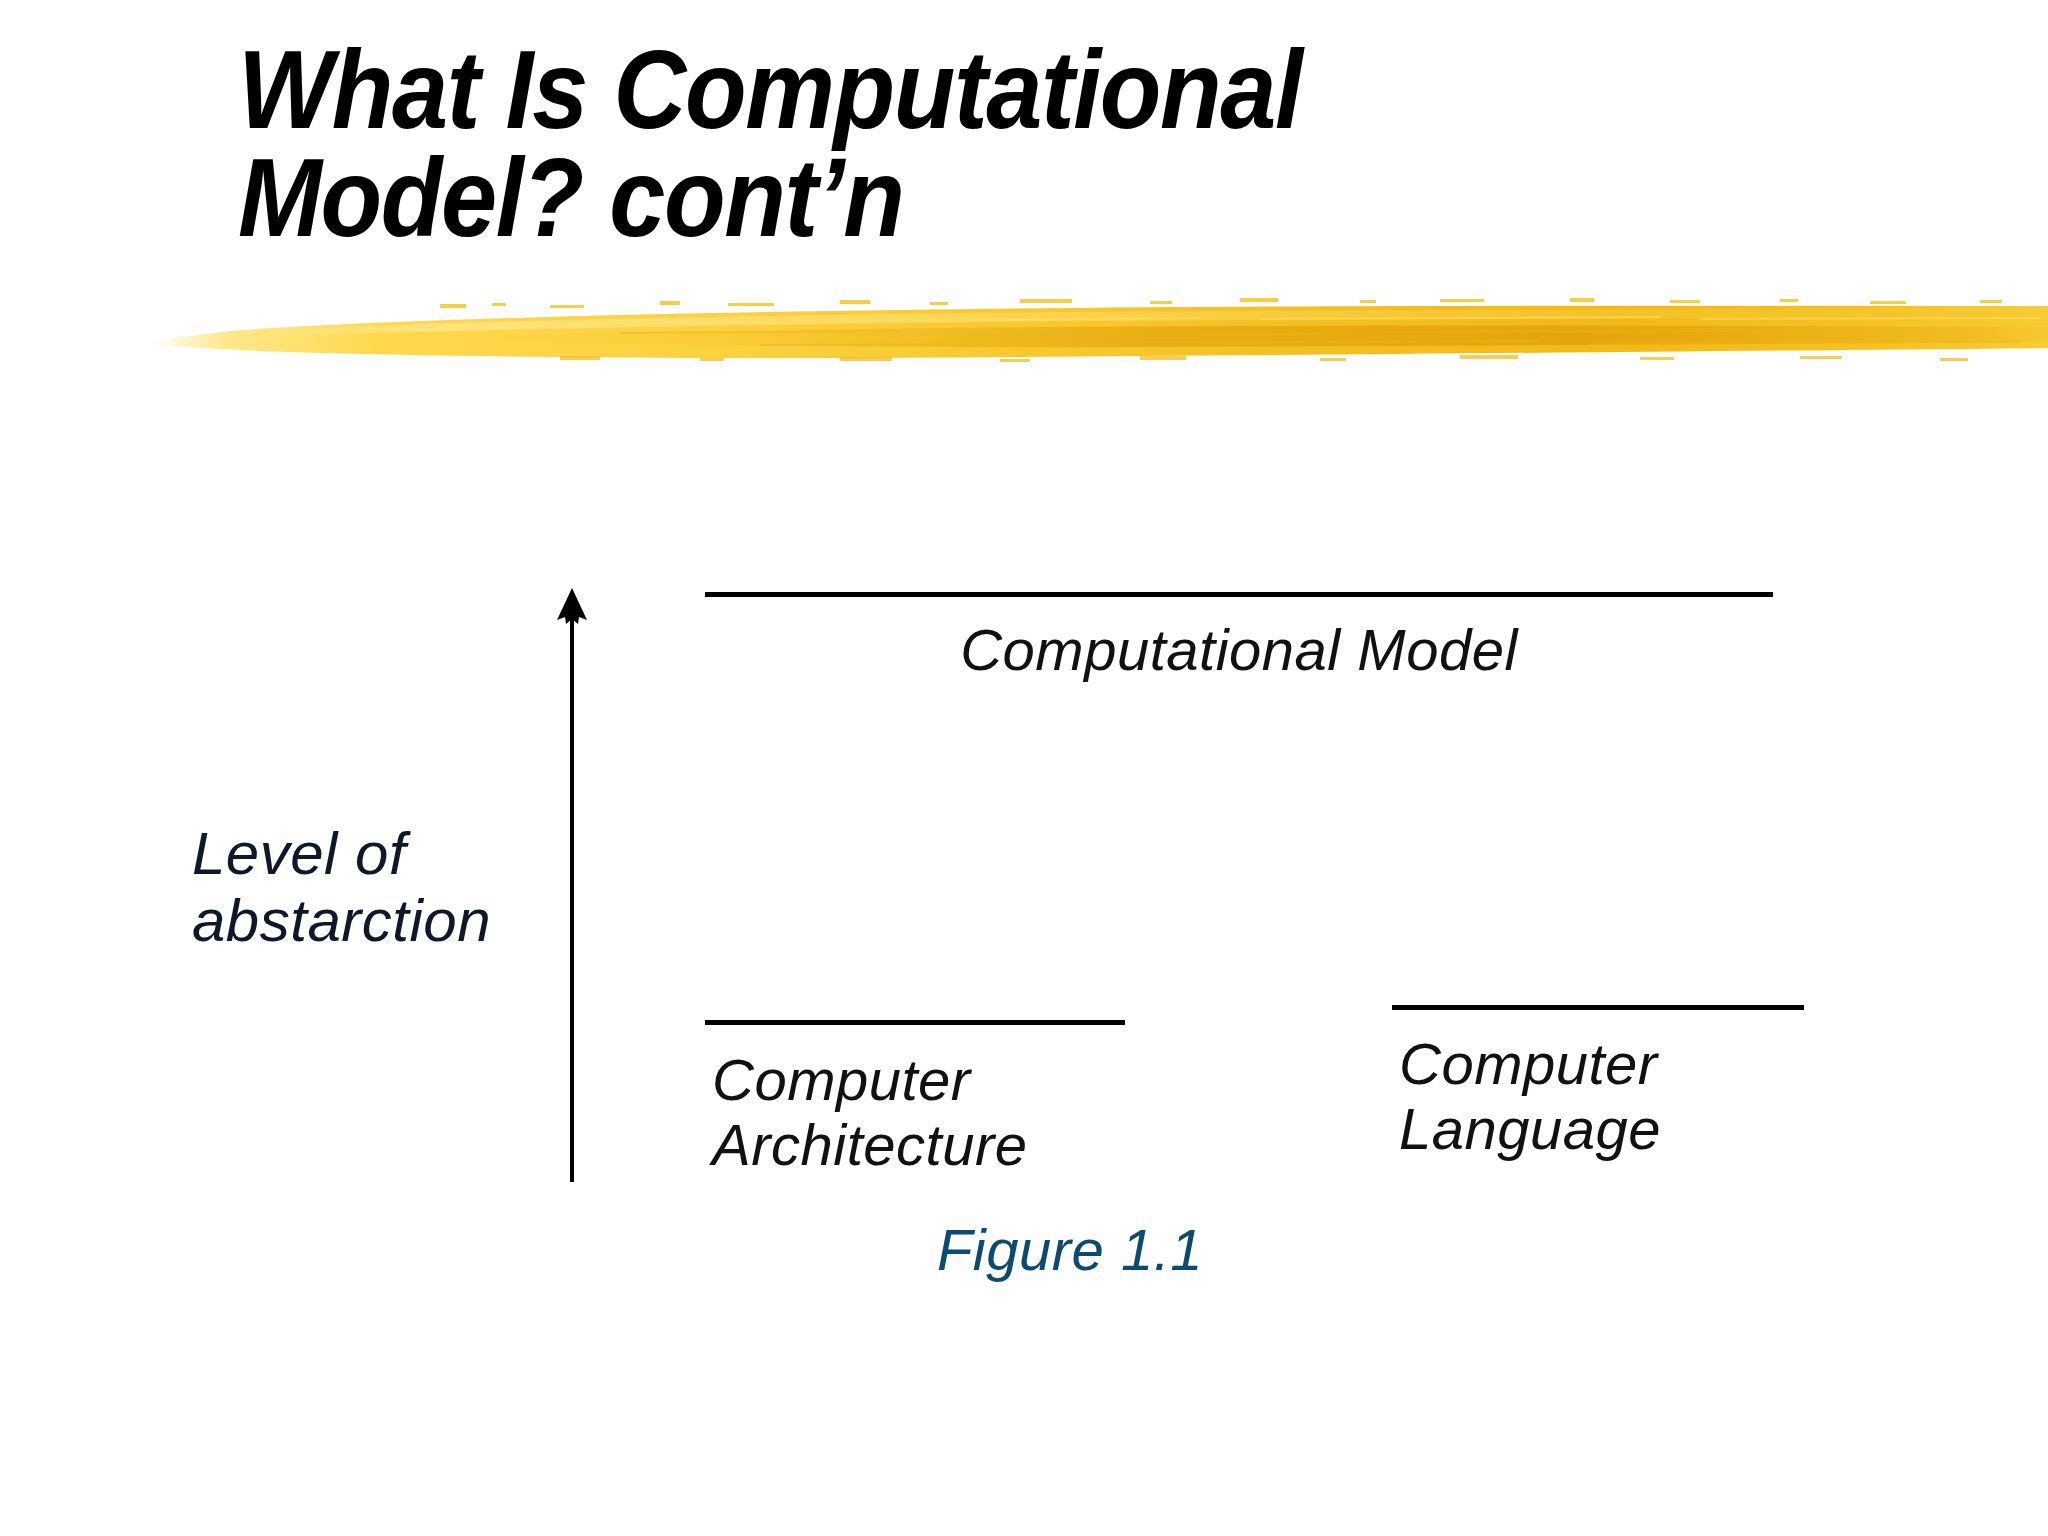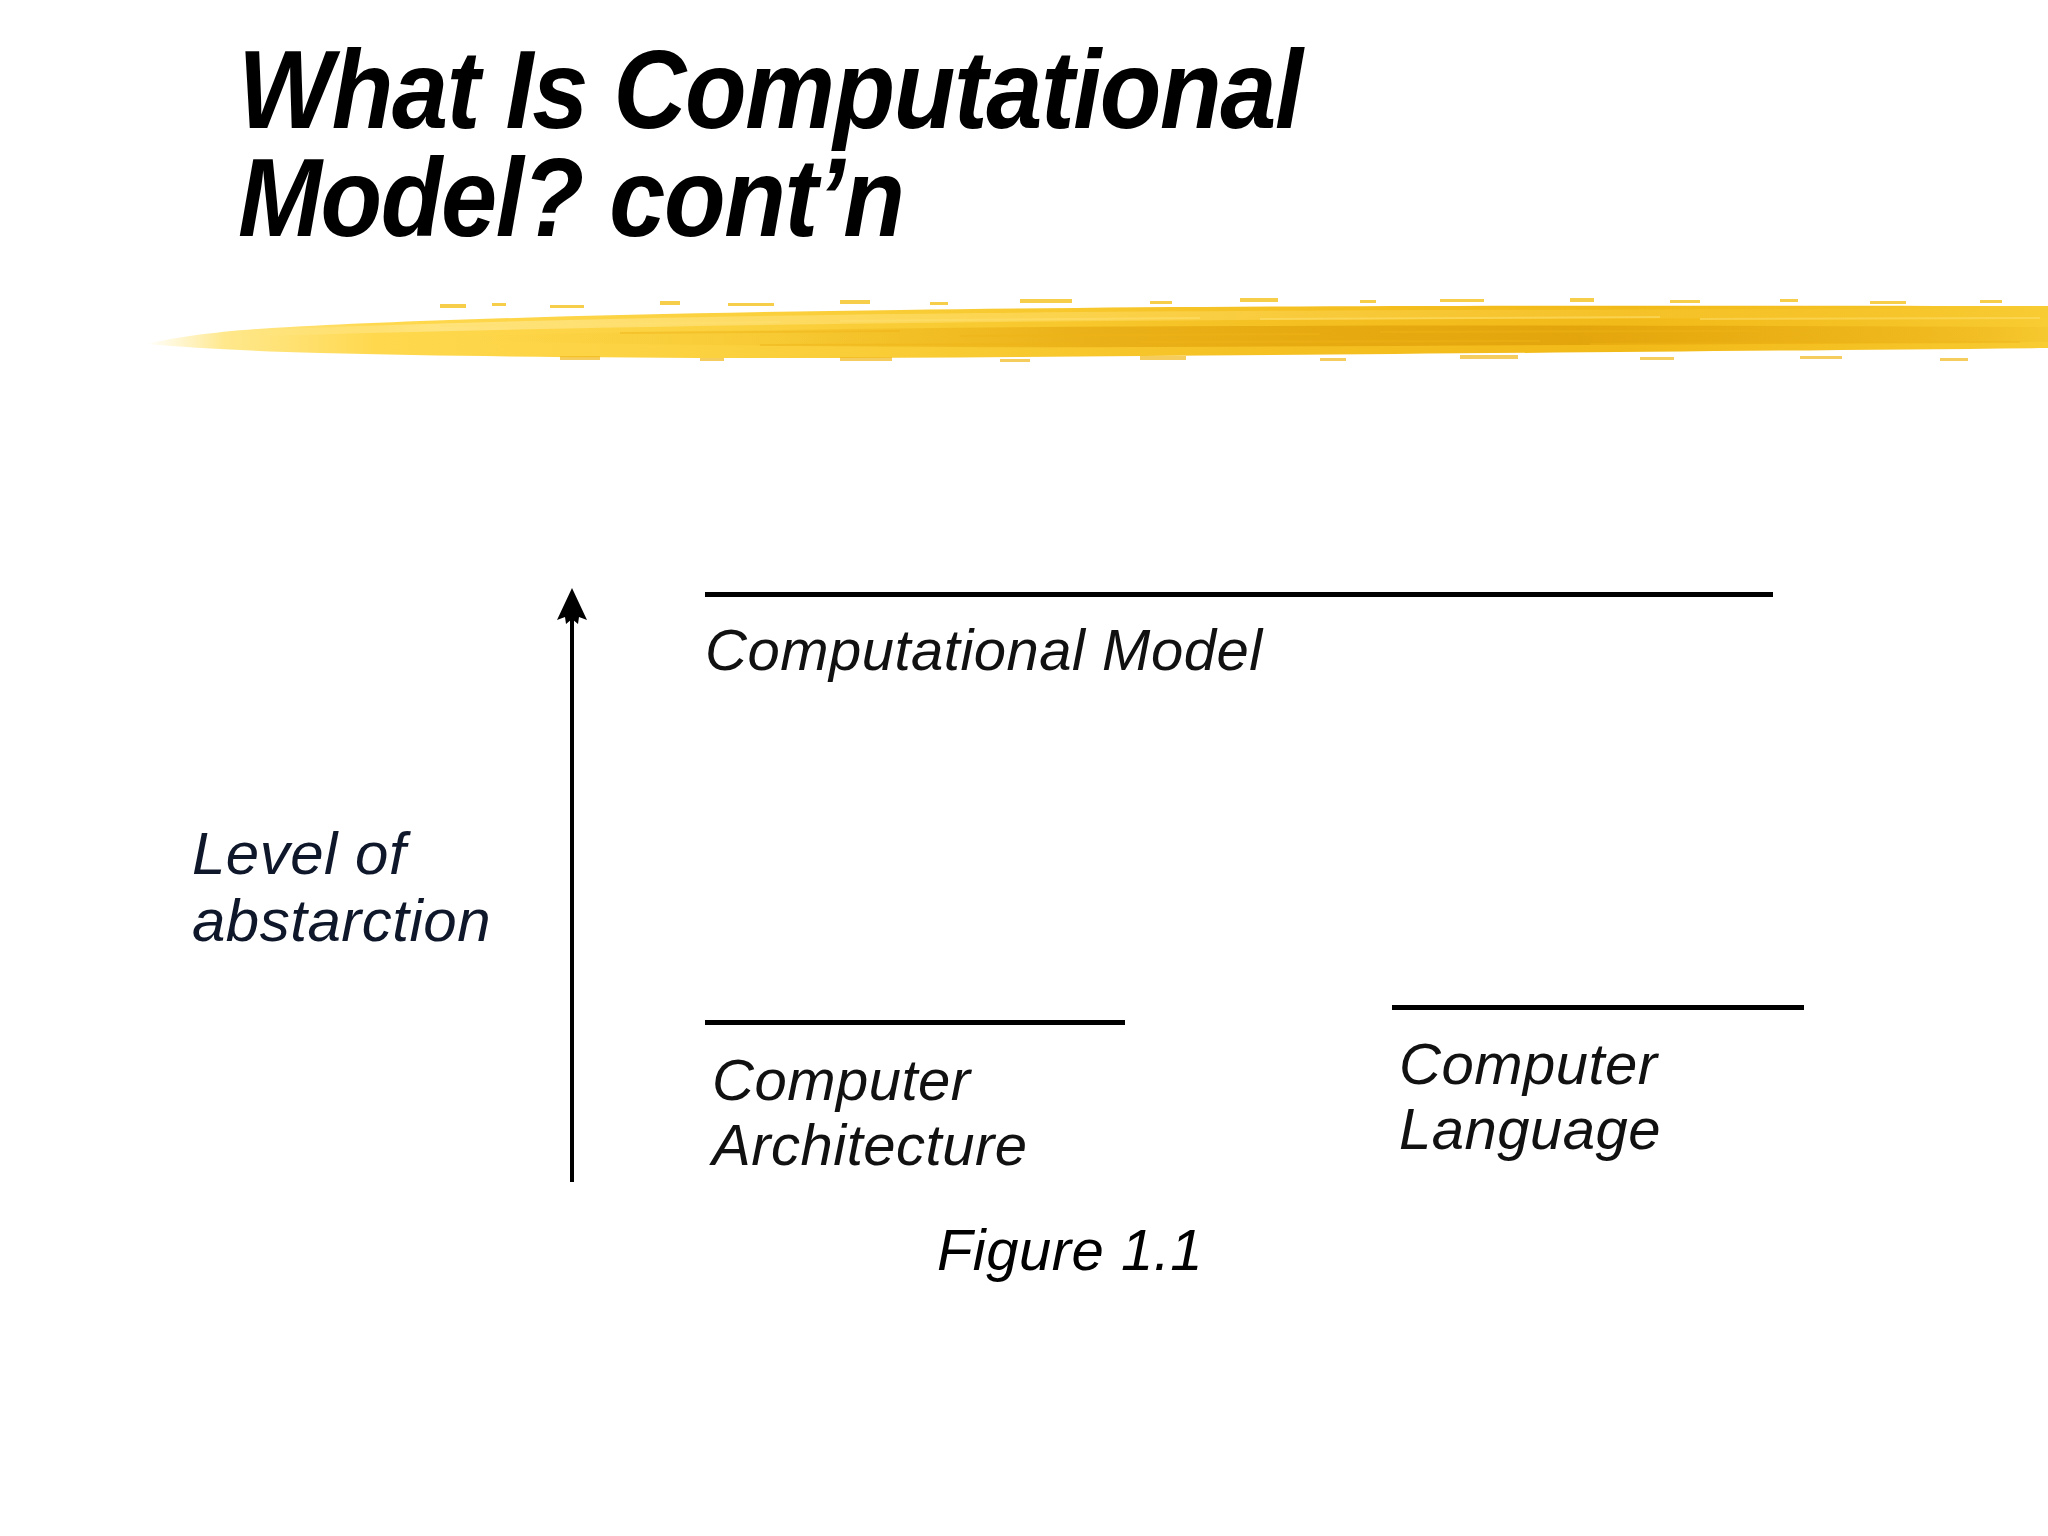--- a/index.html
+++ b/index.html
@@ -108,20 +108,21 @@
     font-size: 58px;
     line-height: 1.12;
     color: #111111;
     white-space: pre-line;
     letter-spacing: 0.5px;
   }
   #label-model {
     left: 705px;
     top: 618px;
     width: 1068px;
+    text-align: center;
   }
   #label-architecture {
     left: 712px;
     top: 1048px;
     width: 560px;
     text-align: left;
   }
   #label-language {
     left: 1399px;
     top: 1032px;
@@ -131,21 +132,21 @@
 
   #figure-caption {
     position: absolute;
     left: 760px;
     top: 1218px;
     width: 620px;
     text-align: center;
     font-family: "Liberation Sans Narrow", "Liberation Sans", sans-serif;
     font-size: 58px;
     line-height: 1.1;
-    color: #000000;
+    color: #0c4a6e;
     letter-spacing: 0.5px;
   }
 </style>
 </head>
 <body>
 
 <div id="slide">
 
   <div id="title-block">
     <h1 id="slide-title">What Is Computational

